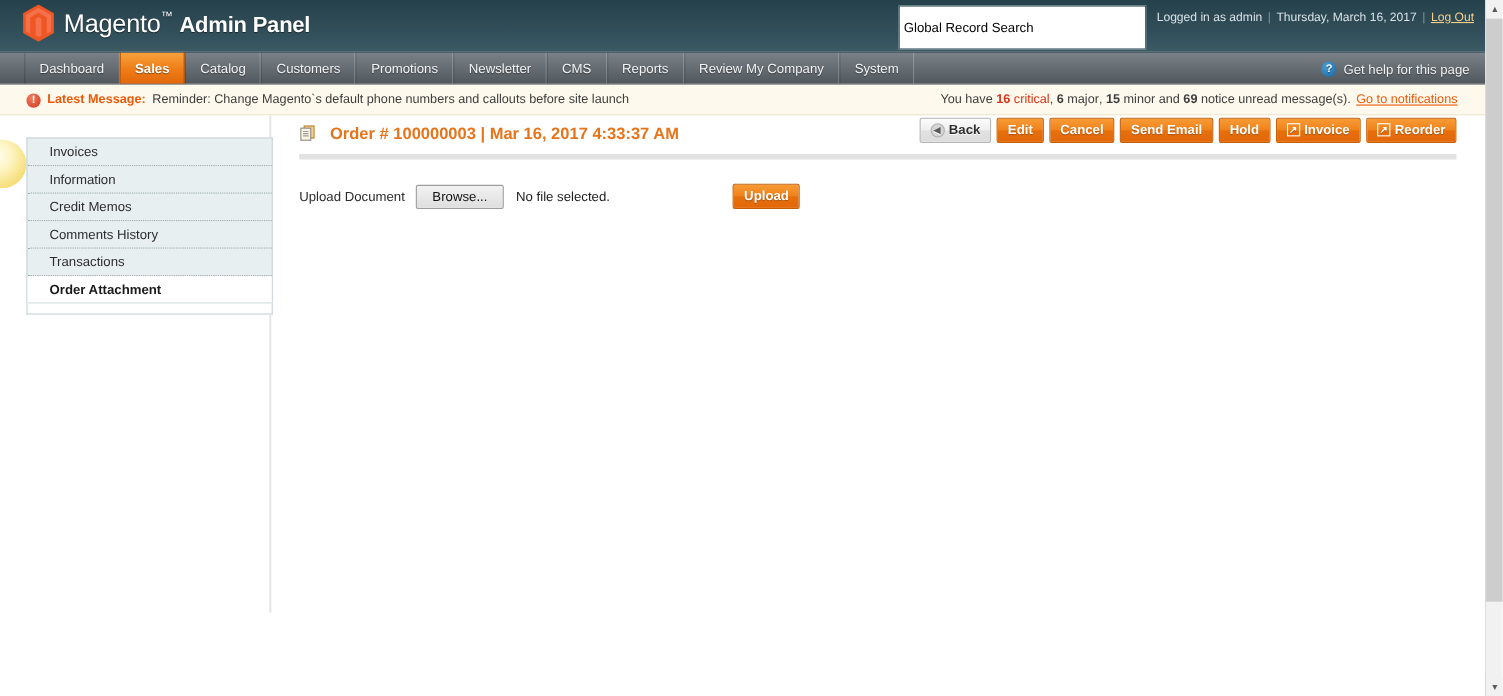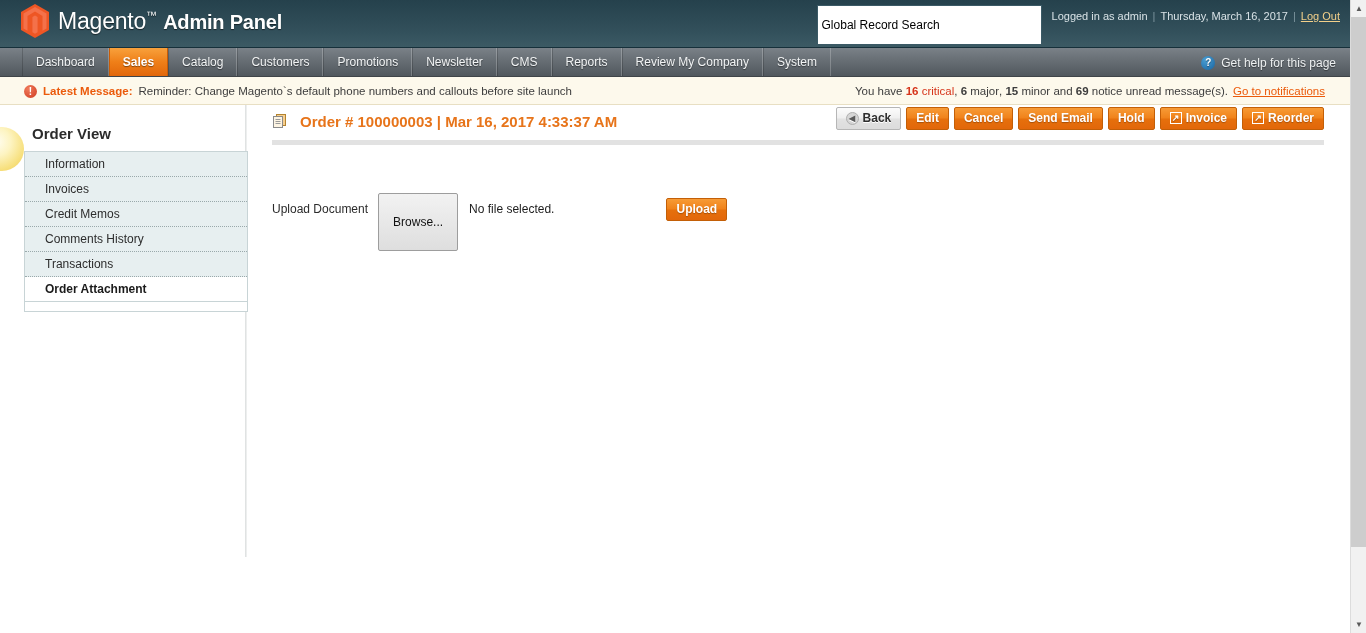--- a/index.html
+++ b/index.html
@@ -333,23 +333,22 @@
     color: #2b2b2b;
   }
   .upload-label { margin-right: 10px; white-space: nowrap; }
   .browse-btn {
     font-family: "Liberation Sans", sans-serif;
     font-size: 12px;
     color: #111;
     background: linear-gradient(to bottom, #f2f2f2 0%, #e8e8e8 50%, #dedede 100%);
     border: 1px solid #9d9d9d;
     border-radius: 2px;
-    padding: 21px 14px;
+    padding: 3px 14px;
     cursor: pointer;
-    margin-top: 26px;
   }
   .file-status {
     margin-left: 11px;
     color: #1c1c1c;
     font-size: 12px;
     white-space: nowrap;
   }
   .upload-btn {
     margin-left: 112px;
   }
@@ -468,24 +467,23 @@
       </div>
     </div>
 
     <div class="content">
 
       <div class="orb"></div>
 
       <div class="col-divider"></div>
 
       <div class="sidebar">
-        <div class="sidebar-title">Order View</div>
         <div class="sidebar-box">
+          <div class="sidebar-item"><span>Invoices</span></div>
           <div class="sidebar-item"><span>Information</span></div>
-          <div class="sidebar-item"><span>Invoices</span></div>
           <div class="sidebar-item"><span>Credit Memos</span></div>
           <div class="sidebar-item"><span>Comments History</span></div>
           <div class="sidebar-item"><span>Transactions</span></div>
           <div class="sidebar-item current"><span>Order Attachment</span></div>
         </div>
         <div class="sidebar-tail"></div>
       </div>
 
       <div class="main">
         <div class="page-head">

